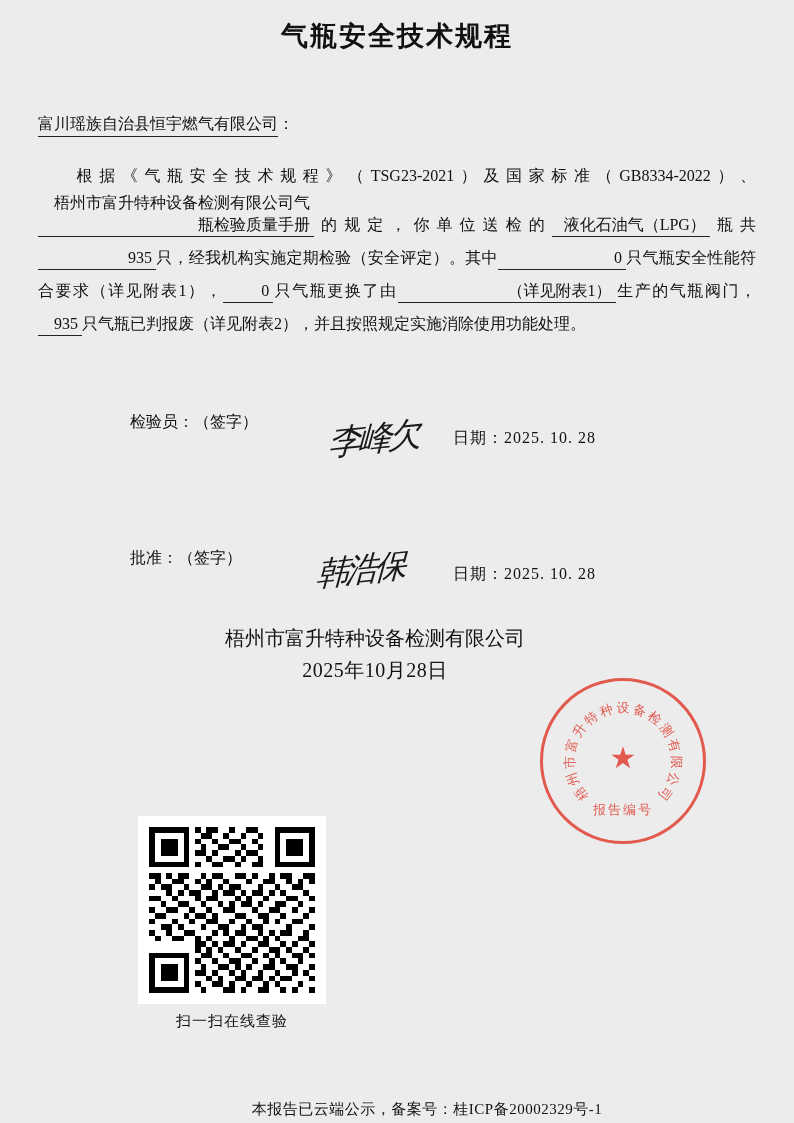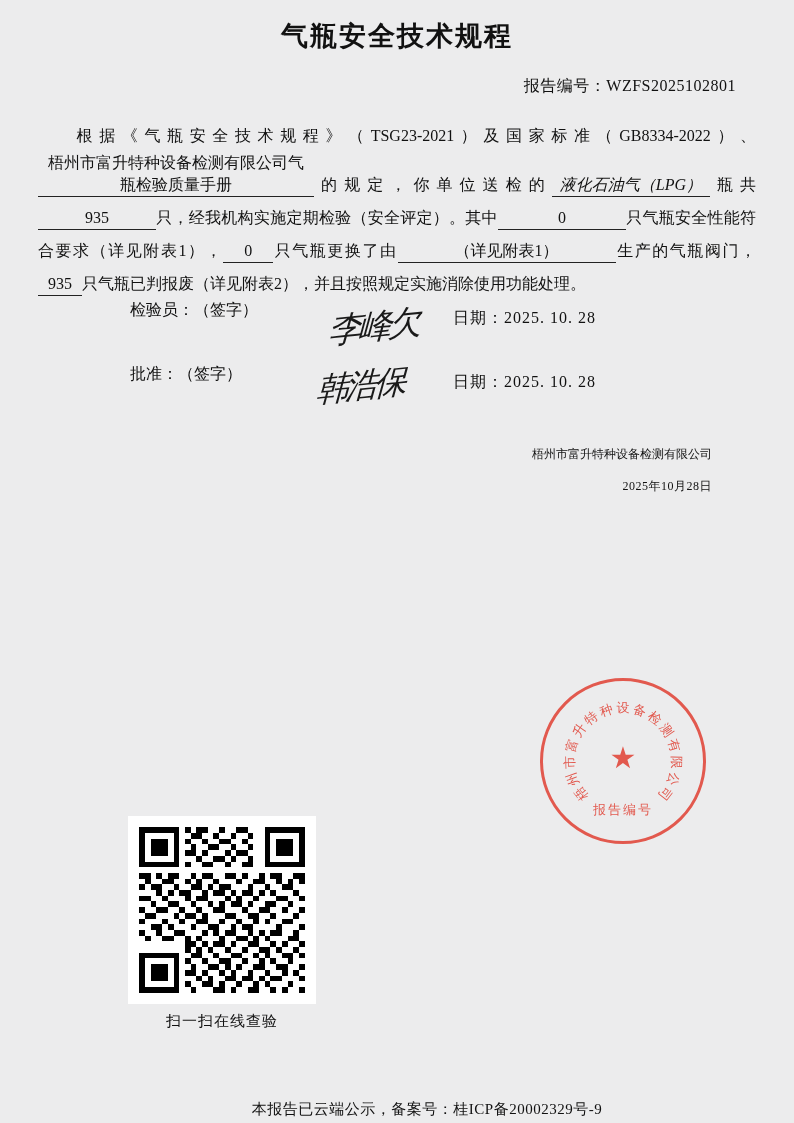--- a/index.html
+++ b/index.html
@@ -57,68 +57,69 @@
     line-height: 33px;
     text-align: justify;
   }
   .indent {
     display: inline-block;
     width: 32px;
   }
   .fill {
     display: inline-block;
     border-bottom: 1px solid #222;
-    text-align: center;
+    text-align: right;
     padding: 0 4px;
     line-height: 22px;
   }
   .f-manual { width: 268px; }
-  .f-gas { width: 150px; font-style: italic; }
+  .f-gas { width: 150px; }
   .f-count { width: 110px; }
   .f-qualified { width: 120px; }
   .f-valve-zero { width: 42px; }
   .f-valve-maker { width: 210px; font-family: Liberation Serif, serif; }
   .f-scrap { width: 36px; }
 
   .sign-block {
+    margin-top: 72px;
     font-size: 16px;
     position: relative;
     height: 64px;
   }
   .sign-label {
     position: absolute;
     left: 92px;
     top: 0;
   }
   .sign-date {
     position: absolute;
     left: 415px;
-    top: 8px;
+    top: 16px;
     letter-spacing: 1px;
     text-align: center;
   }
   .signature {
     position: absolute;
     left: 290px;
     top: 4px;
     font-family: "Liberation Serif", serif;
     font-size: 34px;
     font-style: italic;
     color: #1a1a1a;
     transform: rotate(-6deg) skewX(-8deg);
     letter-spacing: -4px;
     white-space: nowrap;
   }
   .sign-block-2 { }
   .sign-block-2 .signature { left: 278px; top: 0; font-size: 33px; }
 
   .issuer {
     margin-top: 10px;
-    font-size: 12px;
-    text-align: right;
+    font-size: 20px;
+    text-align: center;
     padding-right: 44px;
     line-height: 32px;
   }
   .issuer .line2 { letter-spacing: 0.5px; }
 
   .stamp {
     position: absolute;
     left: 540px;
     top: 660px;
     width: 160px;
@@ -158,21 +159,21 @@
     position: absolute;
     left: 50%;
     top: 50%;
     font-size: 13px;
     font-family: "Liberation Sans", sans-serif;
     transform-origin: 0 0;
   }
 
   .qr-wrap {
     position: absolute;
-    left: 128px;
+    left: 138px;
     top: 798px;
     width: 188px;
   }
   .qr {
     width: 188px;
     height: 188px;
     background: #fff;
     padding: 0;
     box-sizing: border-box;
     display: block;
@@ -195,24 +196,24 @@
     padding-left: 60px;
   }
 </style>
 </head>
 <body>
 
 <div class="page">
 
   <div class="doc-title">气瓶安全技术规程</div>
 
-  <div class="report-no">
-    <span>报告编号：</span><span>WZFS2025102801</span>
-  </div>
-
+
+  <div class="addressee-line">
+    <span class="addressee">富川瑶族自治县恒宇燃气有限公司</span><span class="colon">：</span>
+  </div>
 
   <div class="body-text">
     <span class="indent"></span><span>根据《气瓶安全技术规程》（TSG23-2021）及国家标准（GB8334-2022）、</span><span class="fill f-manual">梧州市富升特种设备检测有限公司气瓶检验质量手册</span><span>的规定，你单位送检的</span><span class="fill f-gas">液化石油气（LPG）</span><span>瓶共</span><span class="fill f-count">935</span><span>只，经我机构实施定期检验（安全评定）。其中</span><span class="fill f-qualified">0</span><span>只气瓶安全性能符合要求（详见附表1），</span><span class="fill f-valve-zero">0</span><span>只气瓶更换了由</span><span class="fill f-valve-maker">（详见附表1）</span><span>生产的气瓶阀门，</span><span class="fill f-scrap">935</span><span>只气瓶已判报废（详见附表2），并且按照规定实施消除使用功能处理。</span>
   </div>
 
   <div class="sign-block">
     <span class="sign-label">检验员：（签字）</span>
     <span class="signature">李峰欠</span>
     <span class="sign-date"><span>日期：</span><span>2025. 10. 28</span></span>
   </div>
@@ -471,15 +472,15 @@
           <rect x="18" y="30" width="1" height="1"></rect>
           <rect x="21" y="30" width="2" height="1"></rect>
           <rect x="25" y="30" width="1" height="1"></rect>
           <rect x="27" y="30" width="1" height="1"></rect>
           <rect x="30" y="30" width="1" height="1"></rect>
       </g>
     </svg>
     <div class="qr-caption">扫一扫在线查验</div>
   </div>
 
-  <div class="footer">本报告已云端公示，备案号：桂ICP备20002329号-9</div>
+  <div class="footer">本报告已云端公示，备案号：桂ICP备20002329号-1</div>
 
 </div>
 
 </body></html>

